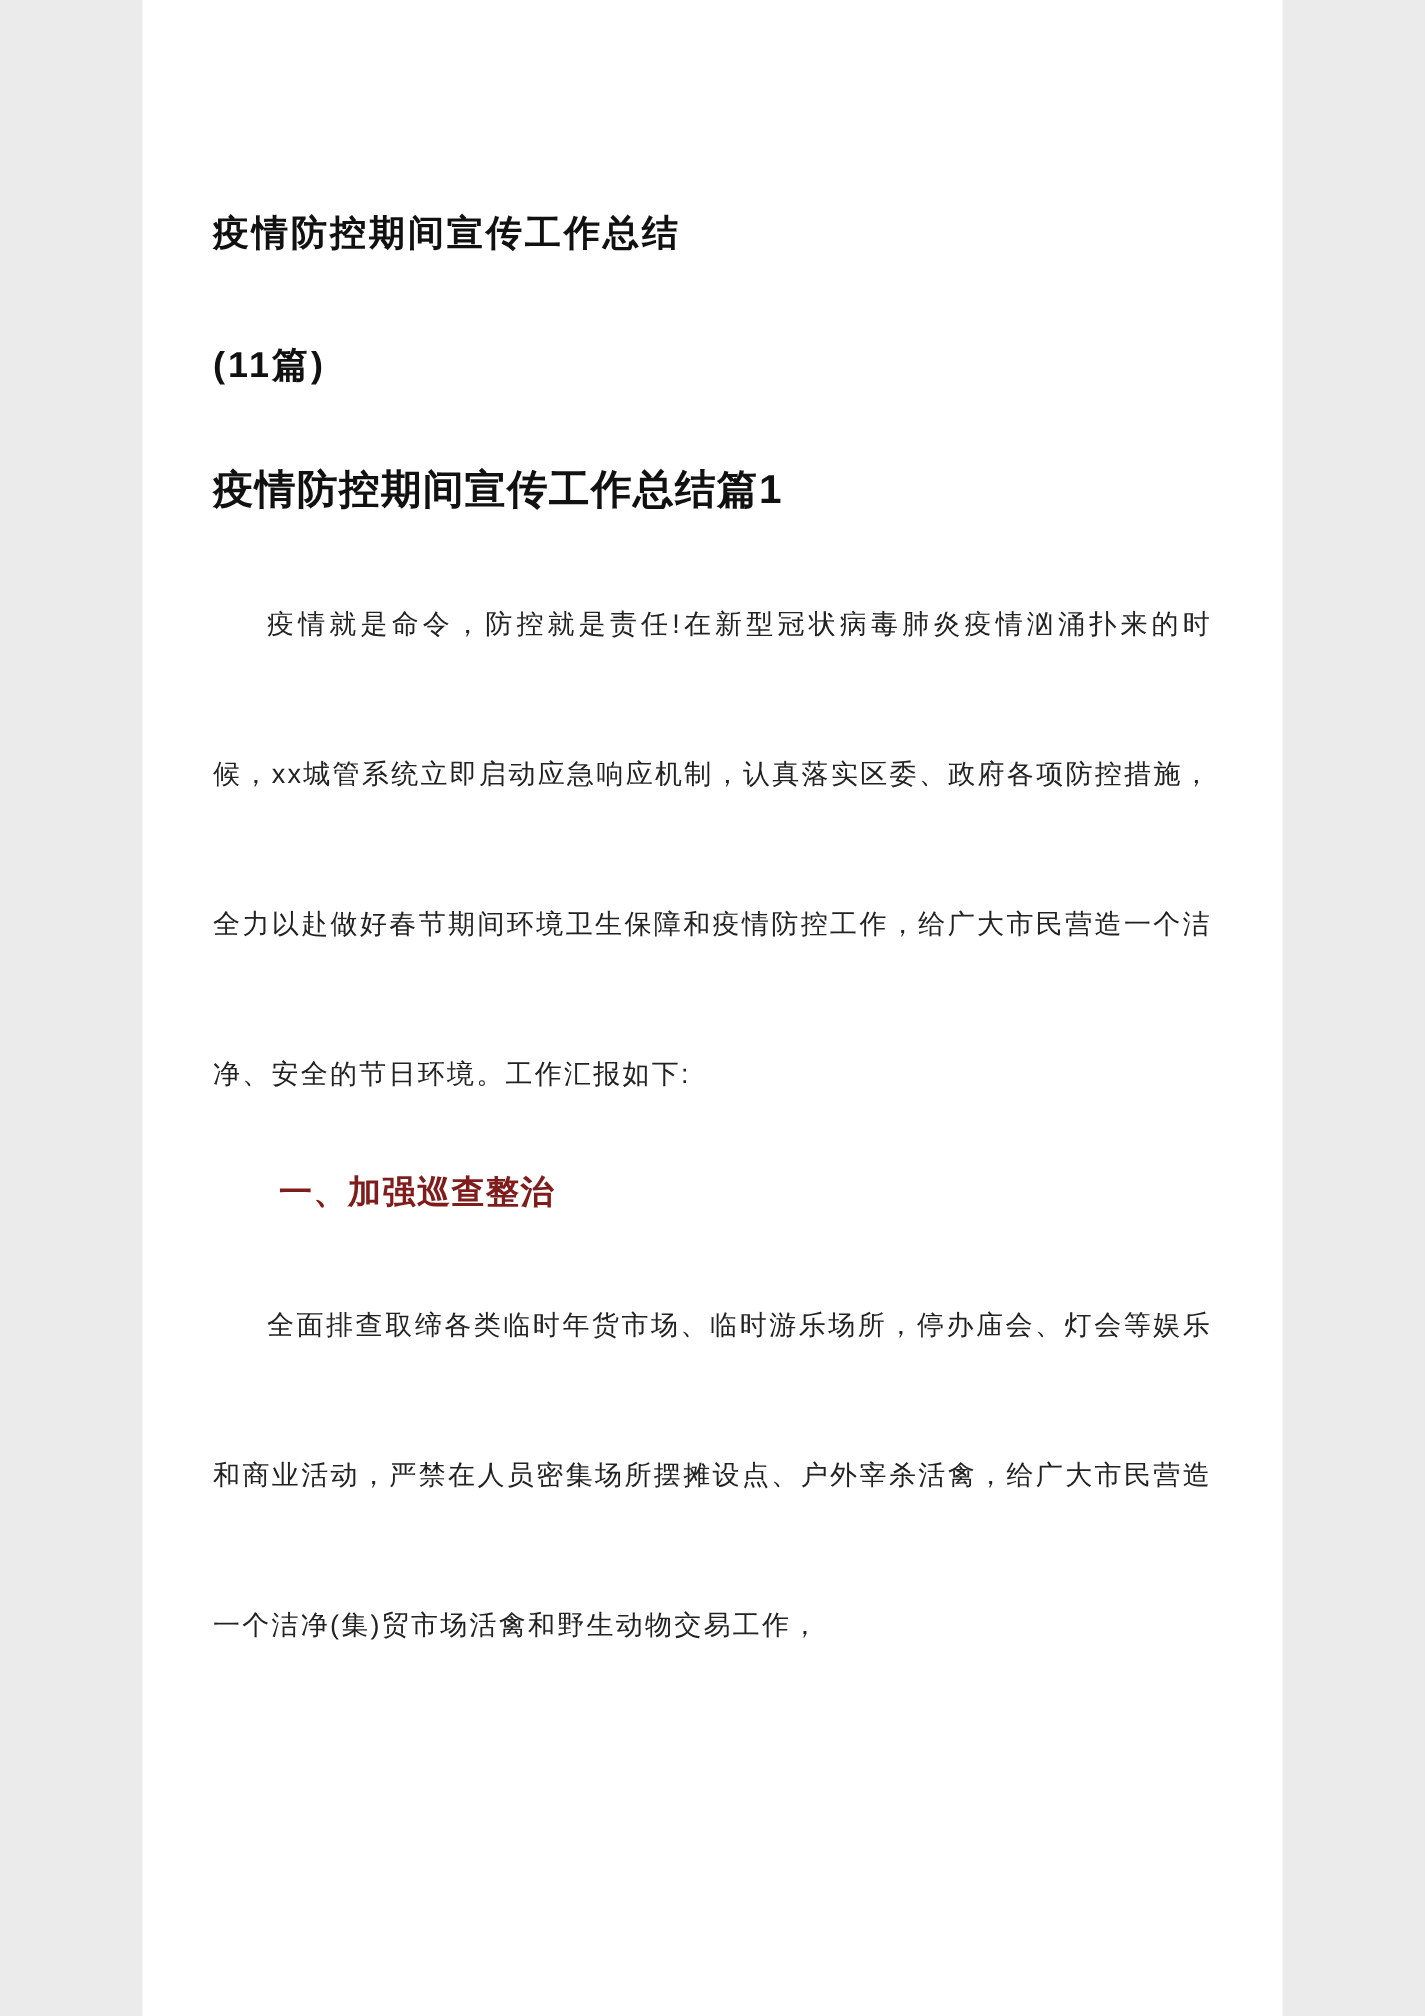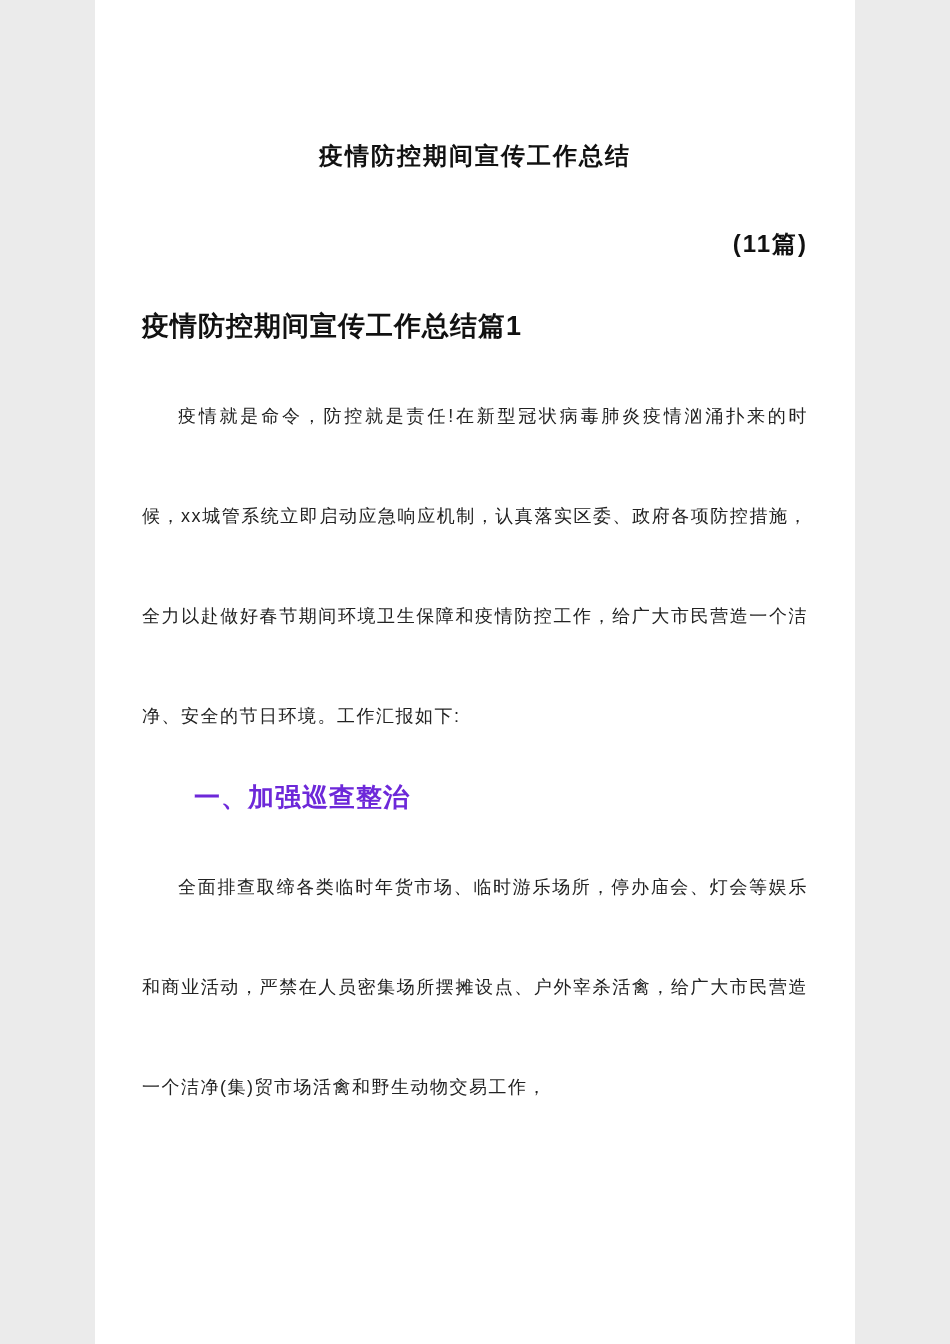--- a/index.html
+++ b/index.html
@@ -23,30 +23,30 @@
     margin: 0 auto;
     background: #ffffff;
     box-sizing: border-box;
     padding: 142px 47px 60px 47px;
     color: #1c1c1c;
   }
   .doc-title {
     font-size: 24px;
     line-height: 1.15;
     font-weight: 700;
-    text-align: center;
+    text-align: left;
     margin: 0;
     letter-spacing: 2px;
     color: #111111;
   }
   .doc-subtitle {
     font-size: 24px;
     line-height: 1.15;
     font-weight: 700;
-    text-align: right;
+    text-align: left;
     margin: 60px 0 0 0;
     letter-spacing: 2px;
     color: #111111;
   }
   .section-heading {
     font-size: 27px;
     line-height: 1.15;
     font-weight: 700;
     margin: 54px 0 0 0;
     letter-spacing: 1px;
@@ -55,27 +55,27 @@
   .body-paragraph {
     font-size: 18px;
     line-height: 100px;
     text-align: justify;
     text-indent: 2em;
     margin: 24px 0 0 0;
     letter-spacing: 1.5px;
     color: #222222;
   }
   .sub-heading {
-    font-size: 26px;
+    font-size: 22px;
     line-height: 1.2;
     font-weight: 700;
     text-indent: 2em;
     margin: 16px 0 0 0;
     letter-spacing: 1px;
-    color: #6d28d9;
+    color: #7f1d1d;
   }
 </style>
 </head>
 <body>
 
 <div class="viewer">
   <div class="paper">
 
     <h1 class="doc-title">疫情防控期间宣传工作总结</h1>
 

